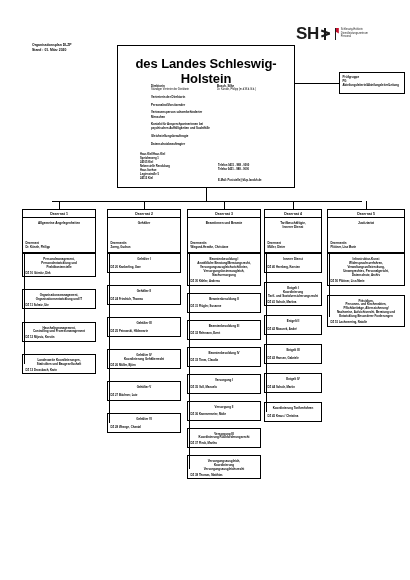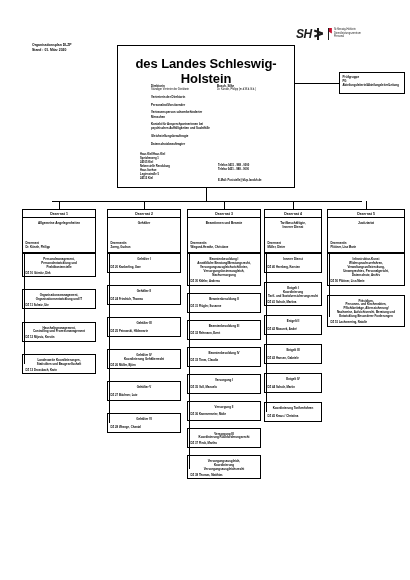--- a/index.html
+++ b/index.html
@@ -8,21 +8,21 @@
     background:#ffffff;
     font-family:"Liberation Sans", sans-serif;
     color:#000;
     overflow:hidden;
   }
   #page { position:relative; width:410px; height:580px; }
 
   
   .logo { position:absolute; left:296px; top:25px; width:104px; height:17px;
           display:flex; align-items:center; gap:2px; }
-  .logo-sh { font-size:12px; font-weight:bold; letter-spacing:-.4px; color:#1b1b1b;font-style:italic; }
+  .logo-sh { font-size:17px; font-weight:bold; letter-spacing:-.4px; color:#1b1b1b; }
   .logo-mark { width:9px; height:12px; position:relative; }
   .logo-mark i { position:absolute; background:#1b1b1b; }
   .logo-mark i:nth-child(1){ left:3px; top:0; width:2px; height:12px; }
   .logo-mark i:nth-child(2){ left:0; top:3px; width:9px; height:1.5px; transform:rotate(20deg); }
   .logo-mark i:nth-child(3){ left:0; top:6px; width:9px; height:1.5px; transform:rotate(-20deg); }
   .logo-flag { width:7px; height:12px; position:relative; }
   .logo-flag .p { position:absolute; left:3px; top:0; width:1.2px; height:12px; background:#1b1b1b; }
   .logo-flag .f { position:absolute; left:4px; top:0; width:3px; height:6px; background:#c8102e;
                   clip-path:polygon(0 0,100% 0,100% 100%,0 70%); }
   .logo-txt { font-size:2.6px; line-height:1.35; color:#1b1b1b; white-space:nowrap; }

